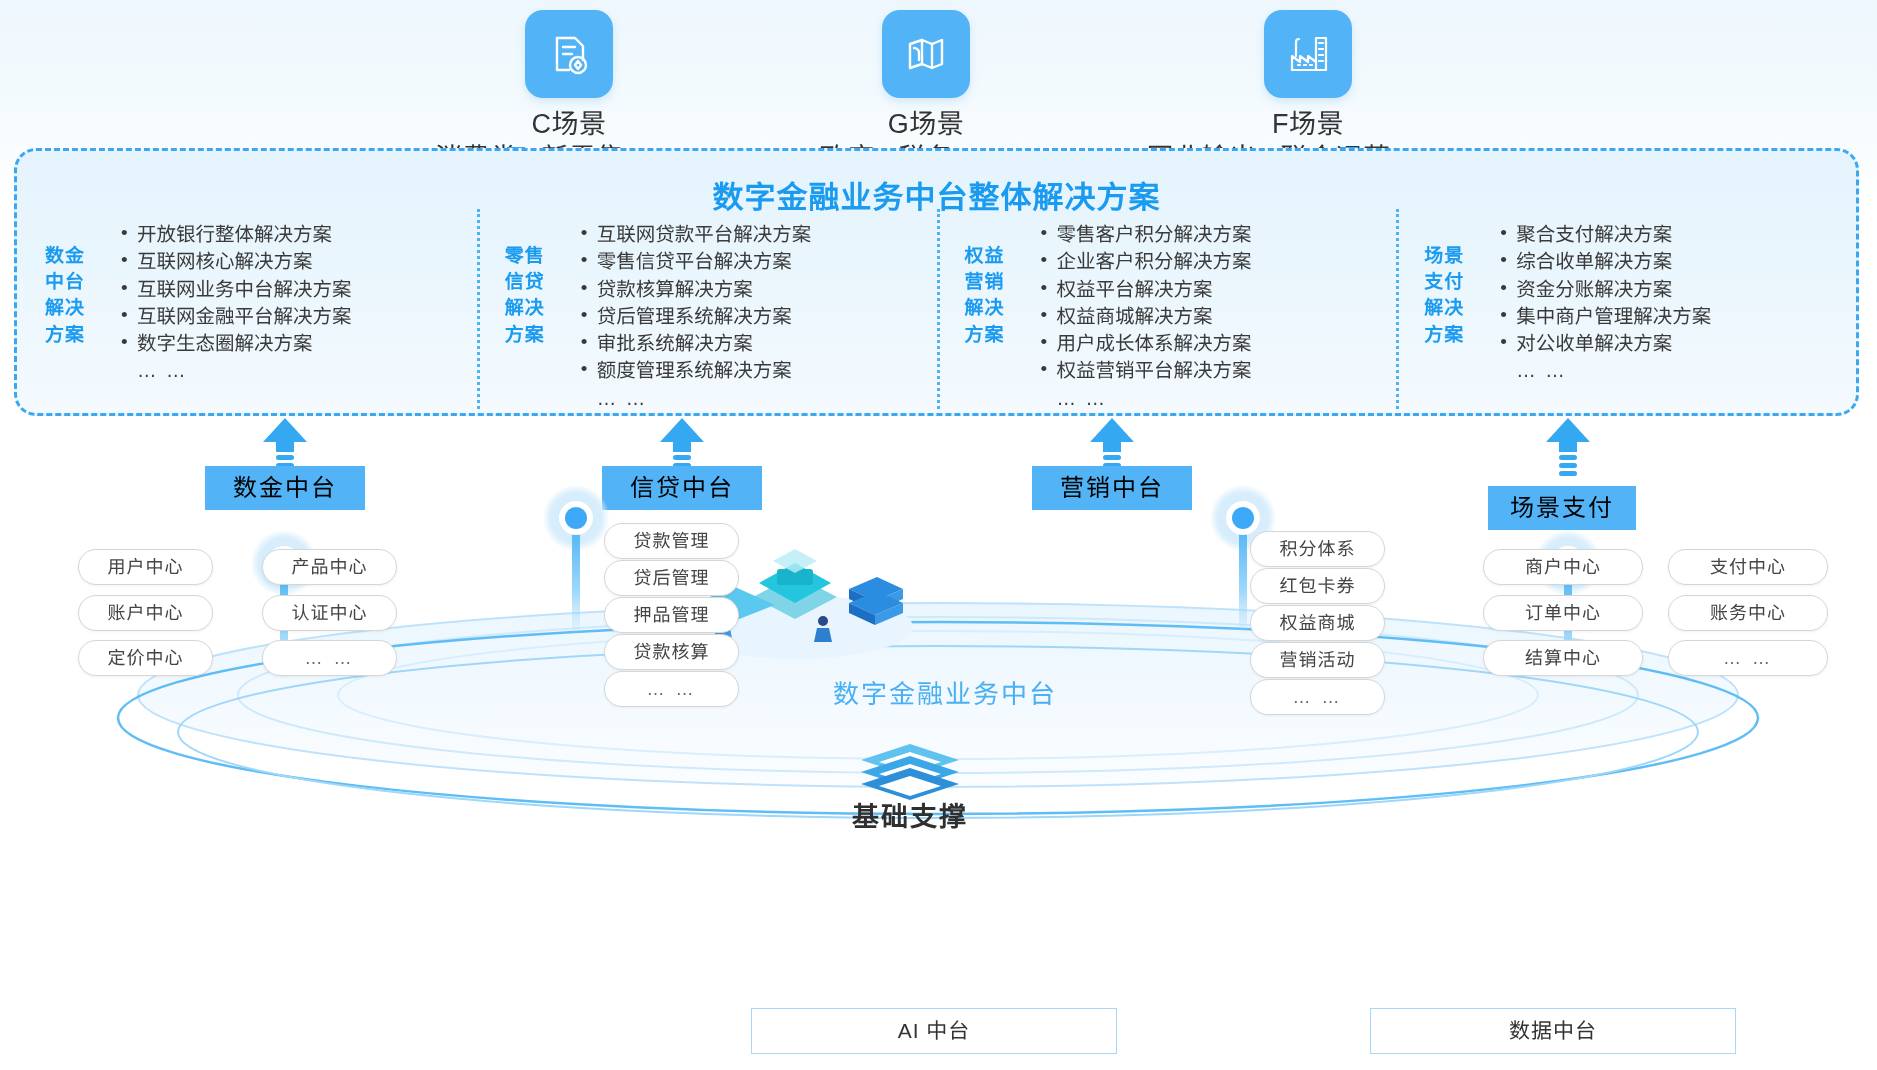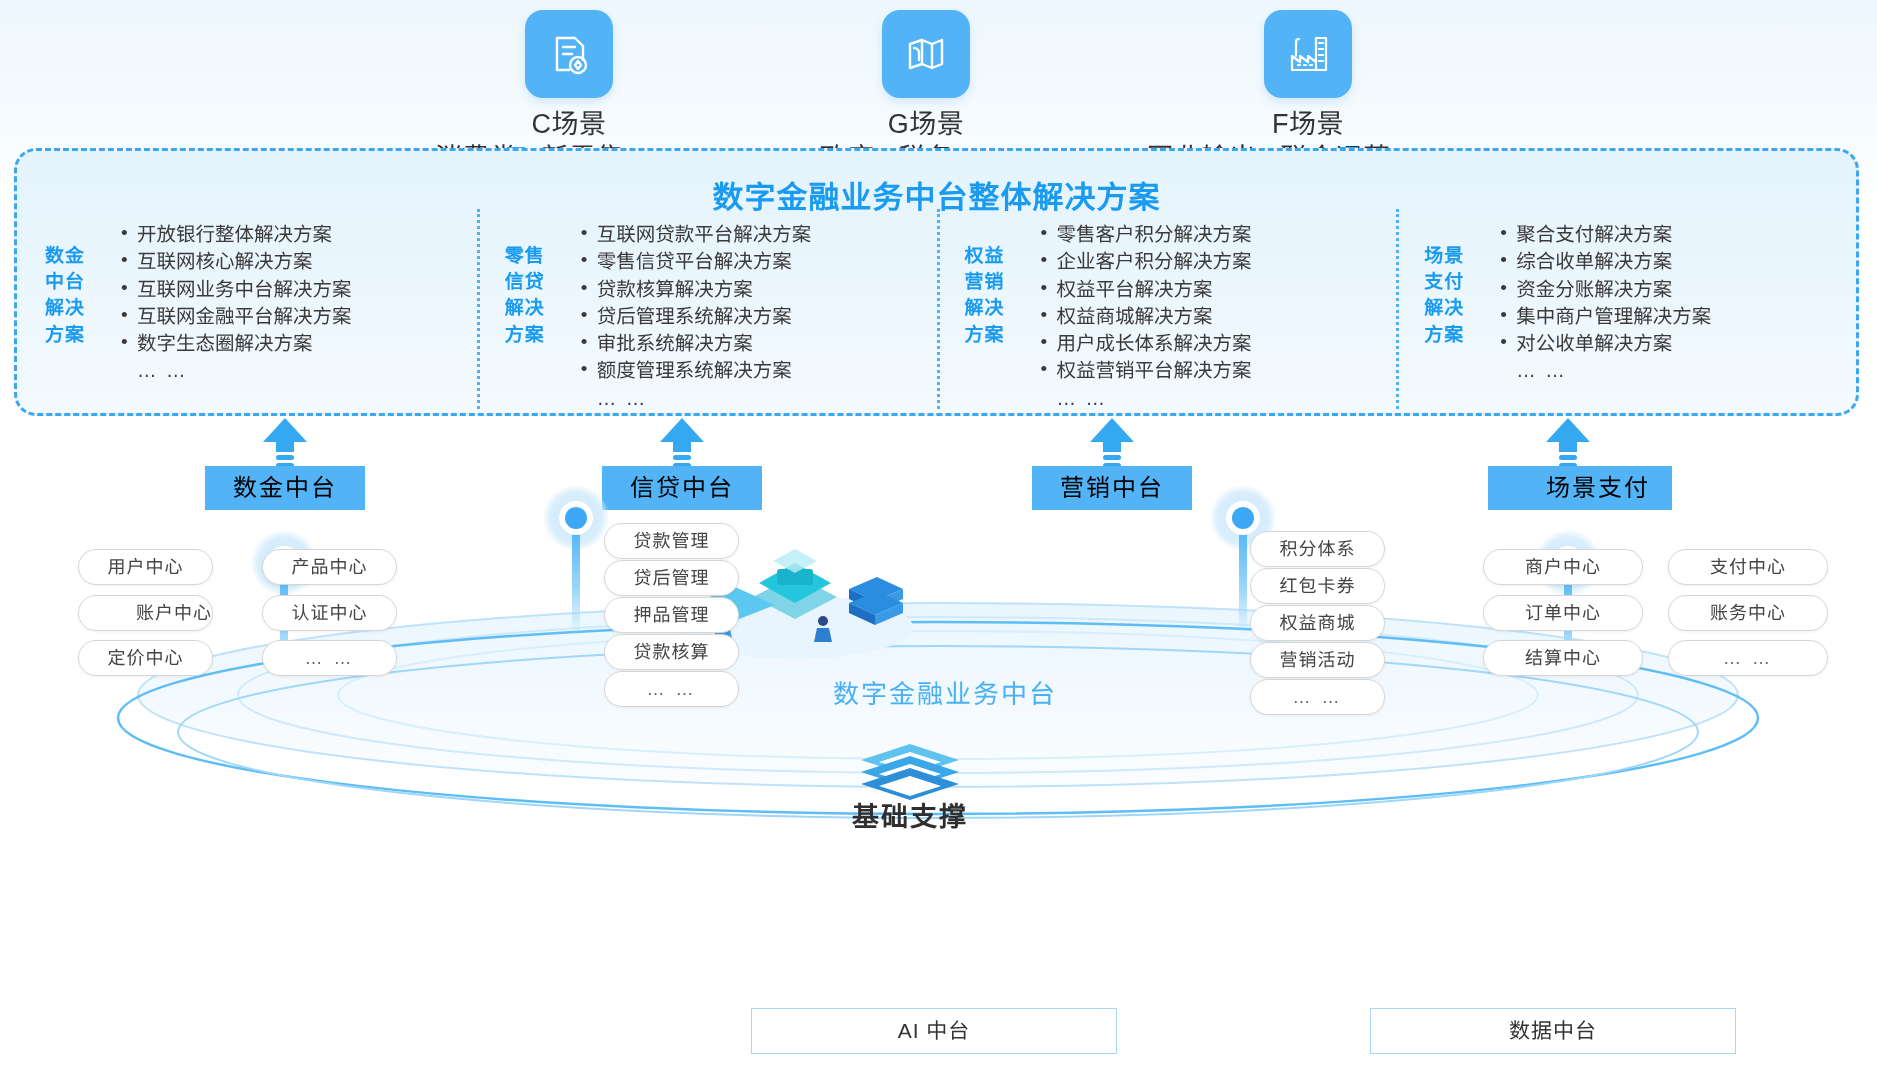--- a/index.html
+++ b/index.html
@@ -350,21 +350,21 @@
 
     <circle cx="58" cy="82" r="5" fill="#2b4a8c"></circle>
     <path d="M52 89 h12 l3 14 h-18 z" fill="#3a9ae8"></path>
   </svg>
 
   <div class="center-label">数字金融业务中台</div>
 
   <div class="plat" style="left:205px;top:466px;width:160px;">数金中台</div>
   <div class="plat" style="left:602px;top:466px;width:160px;">信贷中台</div>
   <div class="plat" style="left:1032px;top:466px;width:160px;">营销中台</div>
-  <div class="plat" style="left:1488px;top:466px;width:148px;padding-left:36px;">场景支付</div>
+  <div class="plat" style="left:1488px;top:486px;width:148px;">场景支付</div>
 
   <div class="pin" style="left:251px;top:530px;">
     <div class="halo"></div>
       <div class="stem"></div>
       <div class="ring"></div>
       <div class="dot"></div>
   </div>
   <div class="pin" style="left:543px;top:485px;">
     <div class="halo"></div>
       <div class="stem"></div>
@@ -378,21 +378,21 @@
       <div class="dot"></div>
   </div>
   <div class="pin" style="left:1535px;top:530px;">
     <div class="halo"></div>
       <div class="stem"></div>
       <div class="ring"></div>
       <div class="dot"></div>
   </div>
 
   <div class="pill" style="left:78px;top:549px;width:135px;">用户中心</div>
-  <div class="pill" style="left:78px;top:595px;width:135px;text-align:right;">账户中心</div>
+  <div class="pill" style="left:78px;top:595px;width:135px;">账户中心</div>
   <div class="pill" style="left:78px;top:640px;width:135px;">定价中心</div>
 
   <div class="pill" style="left:262px;top:549px;width:135px;">产品中心</div>
   <div class="pill" style="left:262px;top:595px;width:135px;">认证中心</div>
   <div class="pill dots" style="left:262px;top:640px;width:135px;">… …</div>
 
   <div class="pill" style="left:604px;top:523px;width:135px;">贷款管理</div>
   <div class="pill" style="left:604px;top:560px;width:135px;">贷后管理</div>
   <div class="pill" style="left:604px;top:597px;width:135px;">押品管理</div>
   <div class="pill" style="left:604px;top:634px;width:135px;">贷款核算</div>

